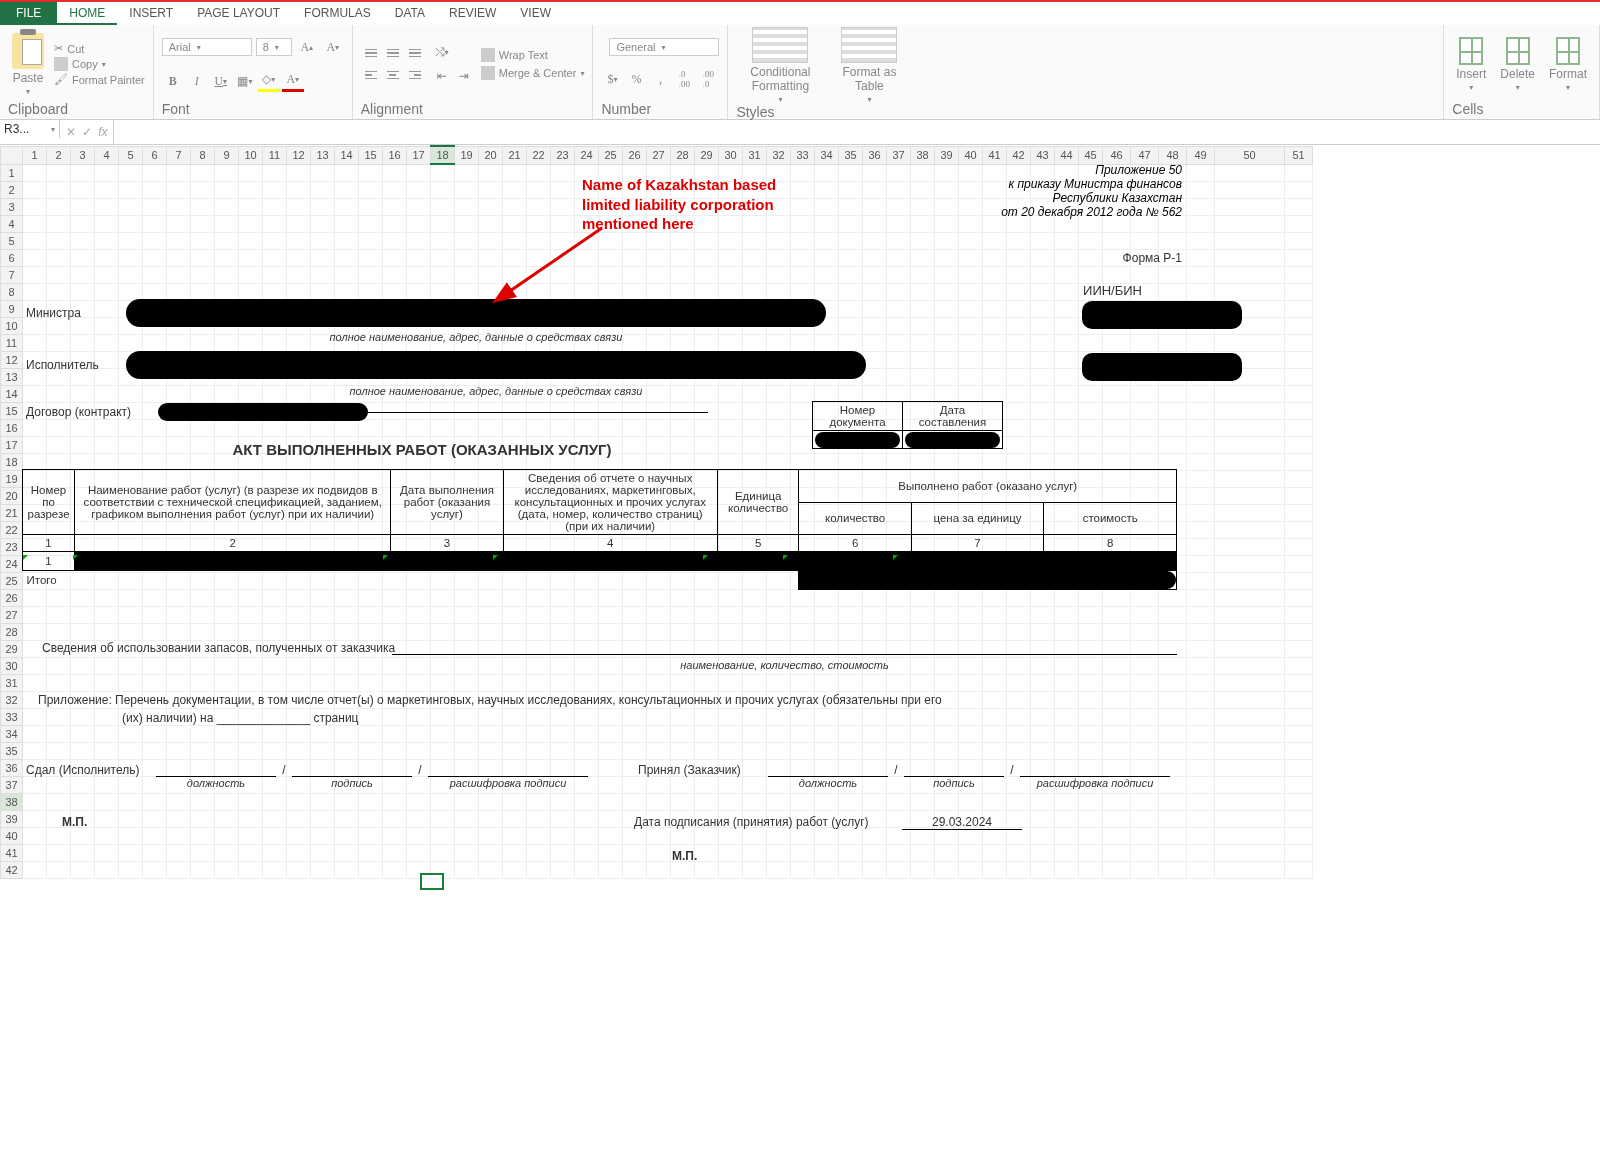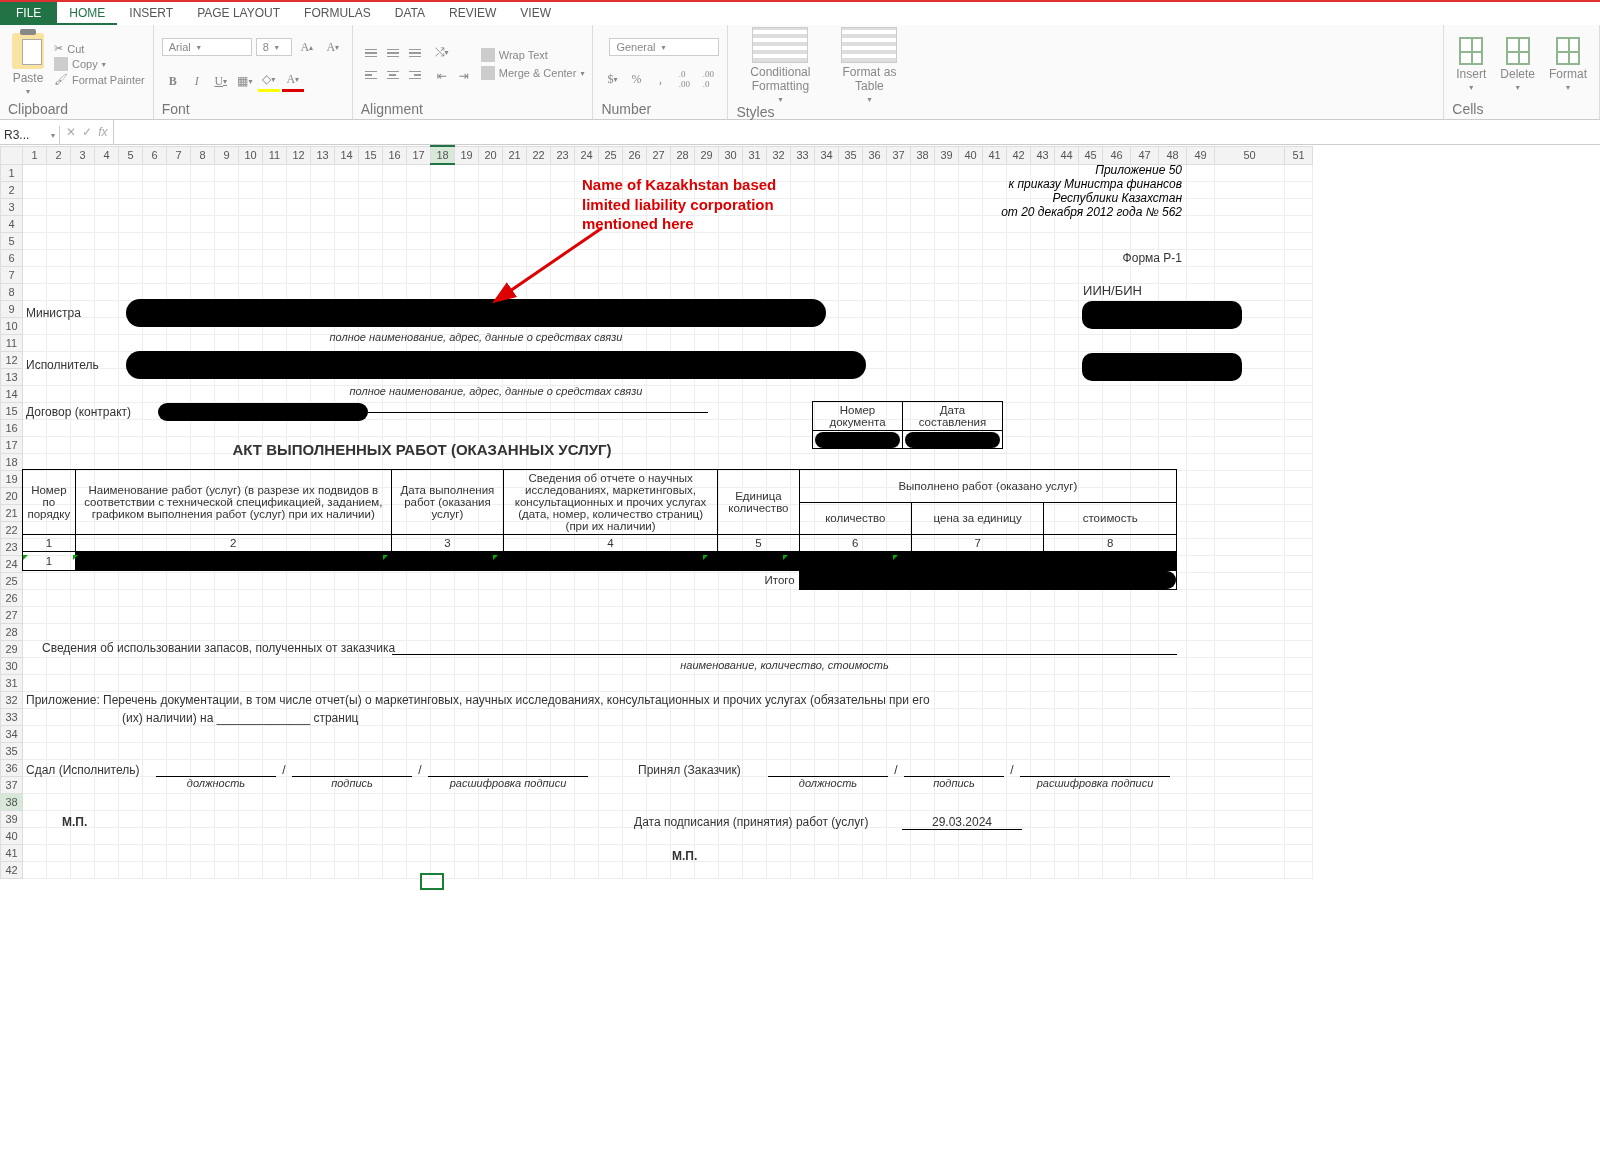--- a/index.html
+++ b/index.html
@@ -26,21 +26,21 @@
 .fmt-row { display:flex; gap:2px; align-items:center;}
 .align-grid { display:grid; grid-template-columns:repeat(3,20px); grid-template-rows:repeat(2,20px); gap:2px;}
 .align-cell { width:20px; height:20px; display:flex; align-items:center; justify-content:center;}
 .align-lines { display:flex; flex-direction:column; gap:2px; width:12px;}
 .align-lines span { height:1.5px; background:#999; display:block;}
 .wrap-merge { display:flex; flex-direction:column; justify-content:center; gap:4px; color:#888; font-size:11px;}
 .wrap-merge > div { display:flex; align-items:center; gap:4px;}
 .indent-col { display:flex; flex-direction:column; gap:2px; }
 
 
-.formula-bar { display:flex; height:25px; border-bottom:1px solid #ccc; align-items:flex-end;}
+.formula-bar { display:flex; height:25px; border-bottom:1px solid #ccc; align-items:flex-start;}
 .fb-cell { width:60px; padding:2px 4px; border-right:1px solid #ccc; font-size:12px; display:flex; align-items:center; justify-content:space-between;}
 .fb-icons { display:flex; gap:6px; padding:0 6px; color:#aaa; border-right:1px solid #ccc; height:100%; align-items:center;}
 .fb-input { flex-grow:1; padding:2px 6px;}
 
 
 .sheet-area { position:relative; overflow:auto; height: calc(1150px - 25px - 95px - 25px); }
 .grid-table { border-collapse:collapse; table-layout:fixed; position:relative;}
 .colhdr th { background:#f3f3f3; border:1px solid #ddd; font-weight:normal; font-size:11px; color:#555; height:18px; text-align:center; position:sticky; top:0;}
 .colhdr th.selcol { background:#d8e8d8; border-top:2px solid #217346; border-bottom:2px solid #217346;}
 .rowhdr { background:#f3f3f3; border:1px solid #ddd; font-weight:normal; font-size:11px; color:#555; width:22px; text-align:center;}
@@ -2716,21 +2716,21 @@
             </td>
           </tr>
   </tbody>
       </table>
 
   <div class="title-akt" style="position:absolute; top:278px; left:0; width:800px">АКТ ВЫПОЛНЕННЫХ РАБОТ (ОКАЗАННЫХ УСЛУГ)</div>
 
   <table class="doctable" style="position:absolute; top:306px; left:0; width:1155px">
     <tbody>
           <tr>
-      <th rowspan="2" style="width:50px">Номер по порядку</th>
+      <th rowspan="2" style="width:50px">Номер по разрезе</th>
       <th rowspan="2" style="width:310px">Наименование работ (услуг) (в разрезе их подвидов в соответствии с технической спецификацией, заданием, графиком выполнения работ (услуг) при их наличии)</th>
       <th rowspan="2" style="width:110px">Дата выполнения работ (оказания услуг)</th>
       <th rowspan="2" style="width:210px">Сведения об отчете о научных исследованиях, маркетинговых, консультационных и прочих услугах (дата, номер, количество страниц) (при их наличии)</th>
       <th rowspan="2" style="width:80px">Единица количество</th>
       <th colspan="3">Выполнено работ (оказано услуг)</th>
     </tr>
     <tr>
       <th style="width:110px">количество</th>
       <th style="width:130px">цена за единицу</th>
       <th style="width:130px">стоимость</th>
@@ -2745,41 +2745,41 @@
             <td>7</td>
             <td>8</td>
     </tr>
     <tr>
       <td>1</td>
       <td colspan="7" style="padding:0">
               <div class="redact" style="height:18px;border-radius:0;margin:0"></div>
             </td>
     </tr>
     <tr>
-      <td colspan="5" style="text-align:right;border-left:none;border-bottom:none">Итого</td>
+      <td colspan="5" style="text-align:left;border-left:none;border-bottom:none">Итого</td>
       <td colspan="3" style="padding:0">
               <div class="redact" style="height:18px;border-radius:0 12px 12px 0;margin:0"></div>
             </td>
     </tr>
   </tbody>
       </table>
 
   <div class="green-tick" style="top:392px;left:1px"></div>
   <div class="green-tick" style="top:392px;left:51px"></div>
   <div class="green-tick" style="top:392px;left:361px"></div>
   <div class="green-tick" style="top:392px;left:471px"></div>
   <div class="green-tick" style="top:392px;left:681px"></div>
   <div class="green-tick" style="top:392px;left:761px"></div>
   <div class="green-tick" style="top:392px;left:871px"></div>
 
   <div style="position:absolute; top:478px; left:20px">Сведения об использовании запасов, полученных от заказчика</div>
   <div style="position:absolute; top:478px; left:370px; width:785px; border-bottom:1px solid #000; height:14px"></div>
   <div class="underline-note" style="position:absolute; top:496px; left:370px; width:785px">наименование, количество, стоимость</div>
 
-  <div style="position:absolute; top:530px; left:4px; width:1150px">Приложение: Перечень документации, в том числе отчет(ы) о маркетинговых, научных исследованиях, консультационных и прочих услугах (обязательны при его</div>
+  <div style="position:absolute; top:530px; left:16px; width:1150px">Приложение: Перечень документации, в том числе отчет(ы) о маркетинговых, научных исследованиях, консультационных и прочих услугах (обязательны при его</div>
   <div style="position:absolute; top:548px; left:100px">(их) наличии) на ______________ страниц</div>
 
   <div style="position:absolute; top:600px; left:4px; width:1155px">
     <div class="sign-row">
       <div style="width:130px">Сдал (Исполнитель)</div>
       <div style="width:120px;border-bottom:1px solid #000"></div>
       <div style="width:16px;text-align:center">/</div>
       <div style="width:120px;border-bottom:1px solid #000"></div>
       <div style="width:16px;text-align:center">/</div>
       <div style="width:160px;border-bottom:1px solid #000"></div>

